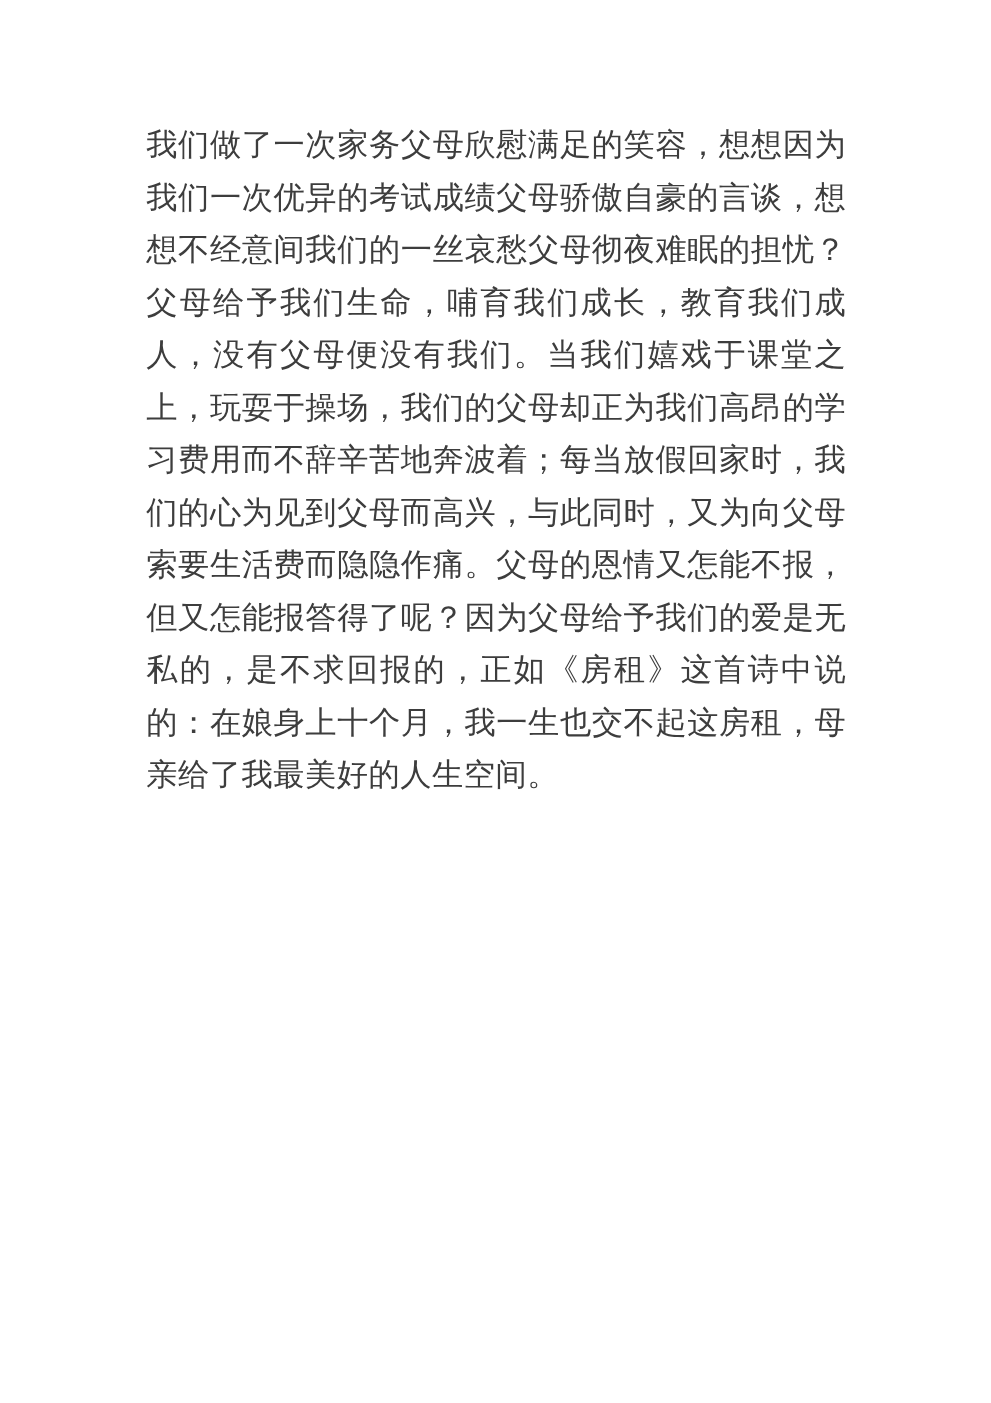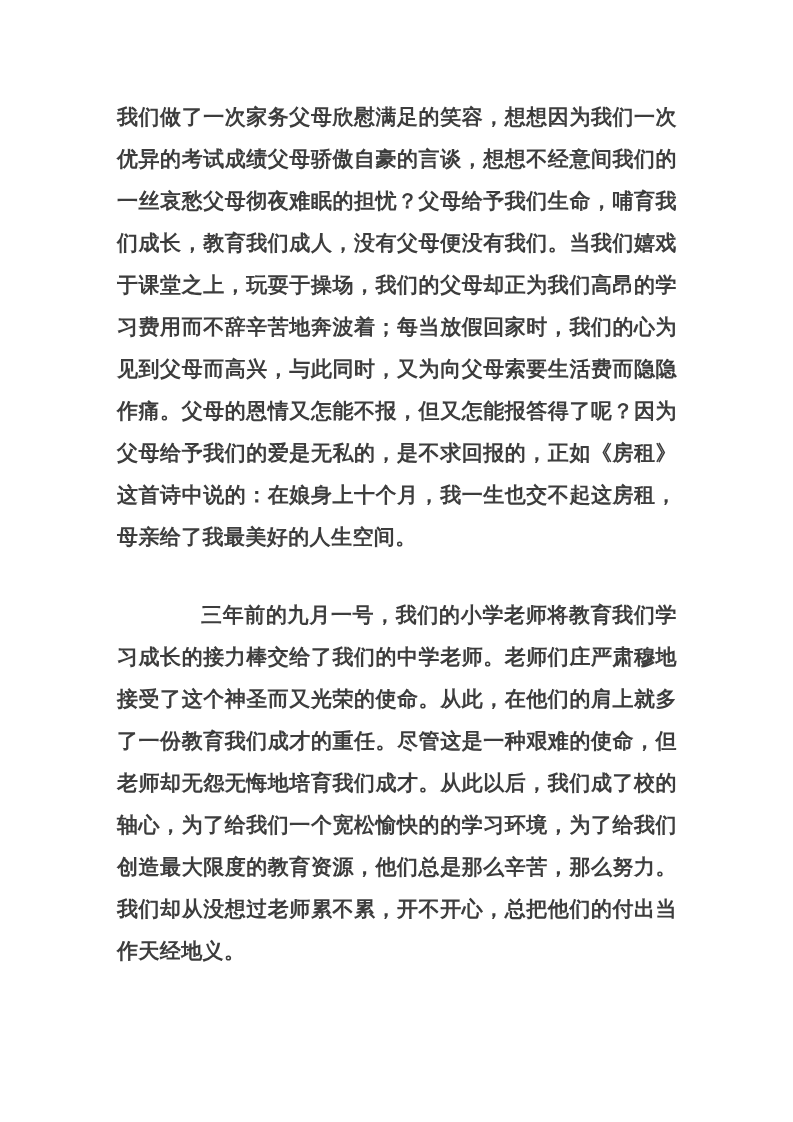--- a/index.html
+++ b/index.html
@@ -17,34 +17,33 @@
   }
   .content {
     position: absolute;
     left: 117px;
     top: 96px;
     width: 560px;
     color: #3d3d3d;
   }
   .content p {
     margin: 0;
-    font-size: 21px;
+    font-size: 25px;
     line-height: 42px;
-    font-weight: 700;
+    font-weight: 400;
     letter-spacing: 0.4px;
     text-align: justify;
     text-justify: inter-ideograph;
     word-break: break-all;
   }
   .content p.indent {
     text-indent: 4em;
     margin-top: 36px;
   }
 </style>
 </head>
 <body>
 
 <div class="page">
   <div class="content">
     <p>我们做了一次家务父母欣慰满足的笑容，想想因为我们一次优异的考试成绩父母骄傲自豪的言谈，想想不经意间我们的一丝哀愁父母彻夜难眠的担忧？父母给予我们生命，哺育我们成长，教育我们成人，没有父母便没有我们。当我们嬉戏于课堂之上，玩耍于操场，我们的父母却正为我们高昂的学习费用而不辞辛苦地奔波着；每当放假回家时，我们的心为见到父母而高兴，与此同时，又为向父母索要生活费而隐隐作痛。父母的恩情又怎能不报，但又怎能报答得了呢？因为父母给予我们的爱是无私的，是不求回报的，正如《房租》这首诗中说的：在娘身上十个月，我一生也交不起这房租，母亲给了我最美好的人生空间。</p>
-    <p class="indent">三年前的九月一号，我们的小学老师将教育我们学习成长的接力棒交给了我们的中学老师。老师们庄严肃穆地接受了这个神圣而又光荣的使命。从此，在他们的肩上就多了一份教育我们成才的重任。尽管这是一种艰难的使命，但老师却无怨无悔地培育我们成才。从此以后，我们成了校的轴心，为了给我们一个宽松愉快的的学习环境，为了给我们创造最大限度的教育资源，他们总是那么辛苦，那么努力。我们却从没想过老师累不累，开不开心，总把他们的付出当作天经地义。</p>
   </div>
 </div>
 
 </body></html>

